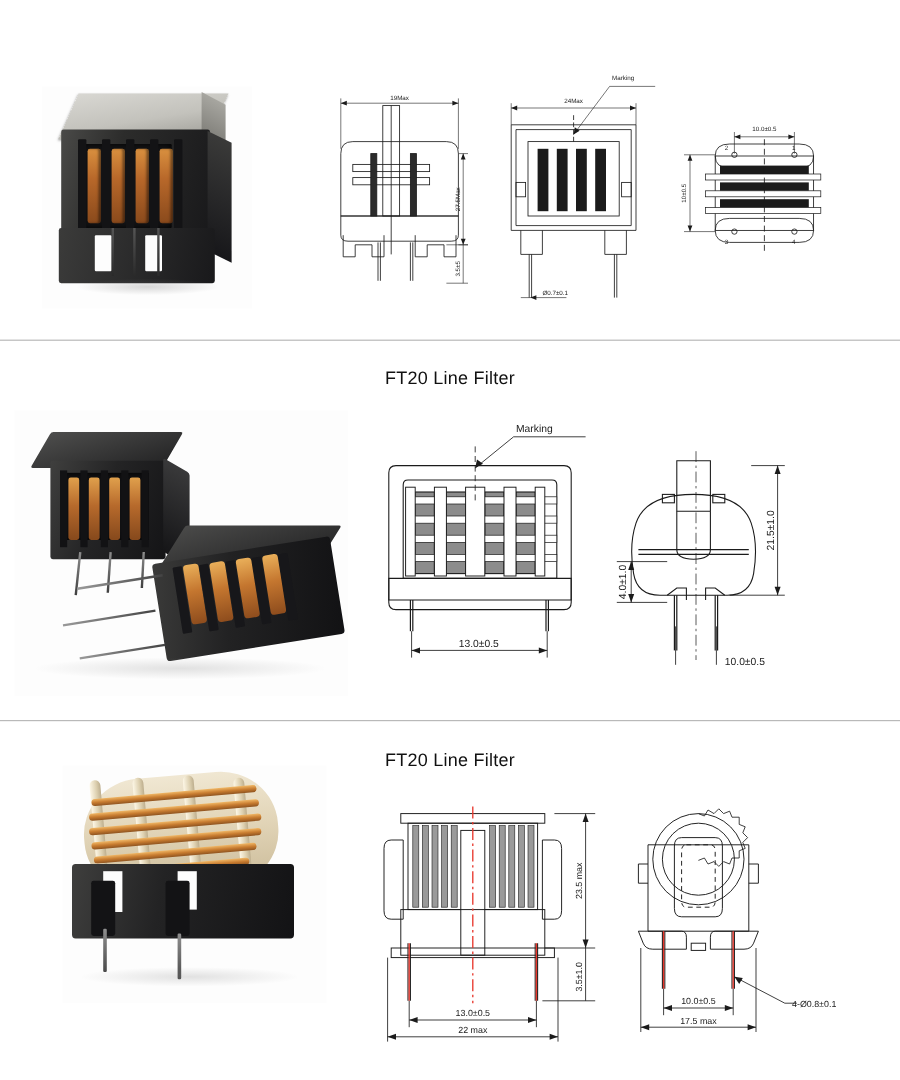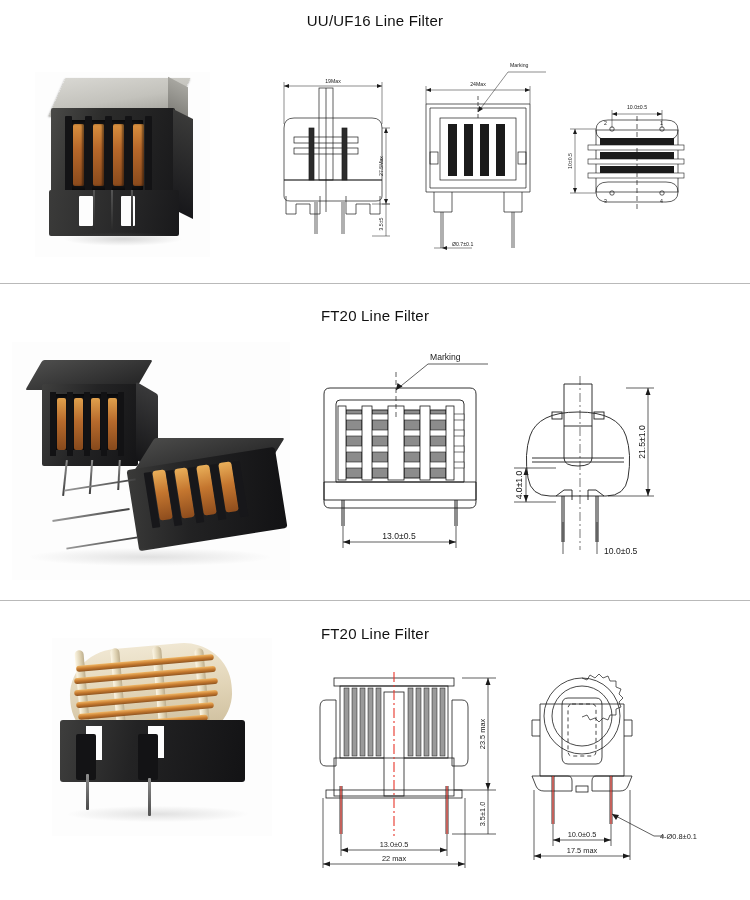--- a/index.html
+++ b/index.html
@@ -184,21 +184,20 @@
   .t7{font-size:7.4px;}
   .t8{font-size:8.6px;}
 </style>
 </head>
 <body>
 
 <div class="page">
 
   <div class="section" id="section-1"></div>
 
-  <div class="sec-title" id="title-1">UU/UF16 Line Filter</div>
 
   <div class="photo" id="photo-1">
     <div class="p1-core"></div>
     <div class="p1-core-side"></div>
     <div class="p1-body"></div>
     <div class="p1-body-side"></div>
     <div class="p1-window"></div>
     <div class="p1-sep" style="left:30px"></div>
     <div class="p1-coil" style="left:38px"></div>
     <div class="p1-sep" style="left:50px"></div>

